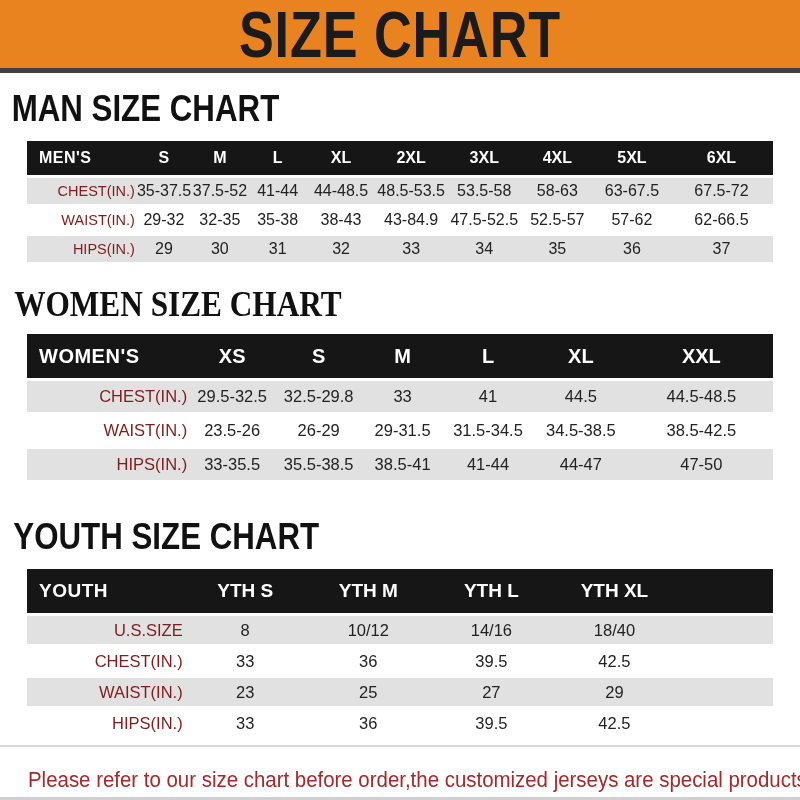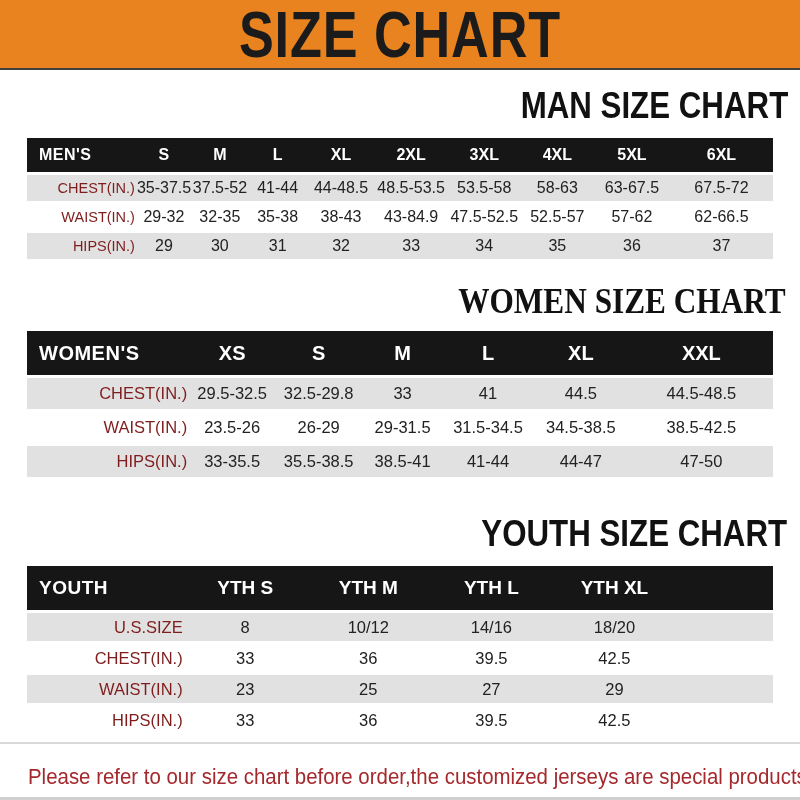--- a/index.html
+++ b/index.html
@@ -9,37 +9,37 @@
     width: 800px;
     height: 800px;
     background: #ffffff;
     overflow: hidden;
   }
 
   
   .banner {
     height: 68px;
     background: #E8831F;
-    border-bottom: 2px solid #404040;
+    border-bottom: 5px solid #404040;
     display: flex;
     align-items: center;
     justify-content: center;
   }
   .banner-title {
     display: inline-block;
     font-size: 58px;
     font-weight: bold;
     color: #1b1b1b;
     letter-spacing: 1px;
     transform: scale(0.9, 1.12);
     white-space: nowrap;
   }
 
   
-  .sec-heading { text-align: right; }
+  .sec-heading { text-align: left; }
   .sec-heading .ht {
     display: inline-block;
     font-size: 34px;
     font-weight: bold;
     color: #111;
     transform: scale(0.92, 1.08);
     white-space: nowrap;
   }
   .h-men   { margin-top: 16px; }
   .h-women { margin-top: 20px; font-family: Liberation Serif, serif; }
@@ -280,21 +280,21 @@
             <th class="colh">YTH XL</th>
             <th class="colh"></th>
           </tr>
         </thead>
         <tbody>
           <tr class="gray">
             <td class="rlbl">U.S.SIZE</td>
             <td class="val">8</td>
             <td class="val">10/12</td>
             <td class="val">14/16</td>
-            <td class="val">18/20</td>
+            <td class="val">18/40</td>
             <td class="val"></td>
           </tr>
           <tr class="white">
             <td class="rlbl">CHEST(IN.)</td>
             <td class="val">33</td>
             <td class="val">36</td>
             <td class="val">39.5</td>
             <td class="val">42.5</td>
             <td class="val"></td>
           </tr>

